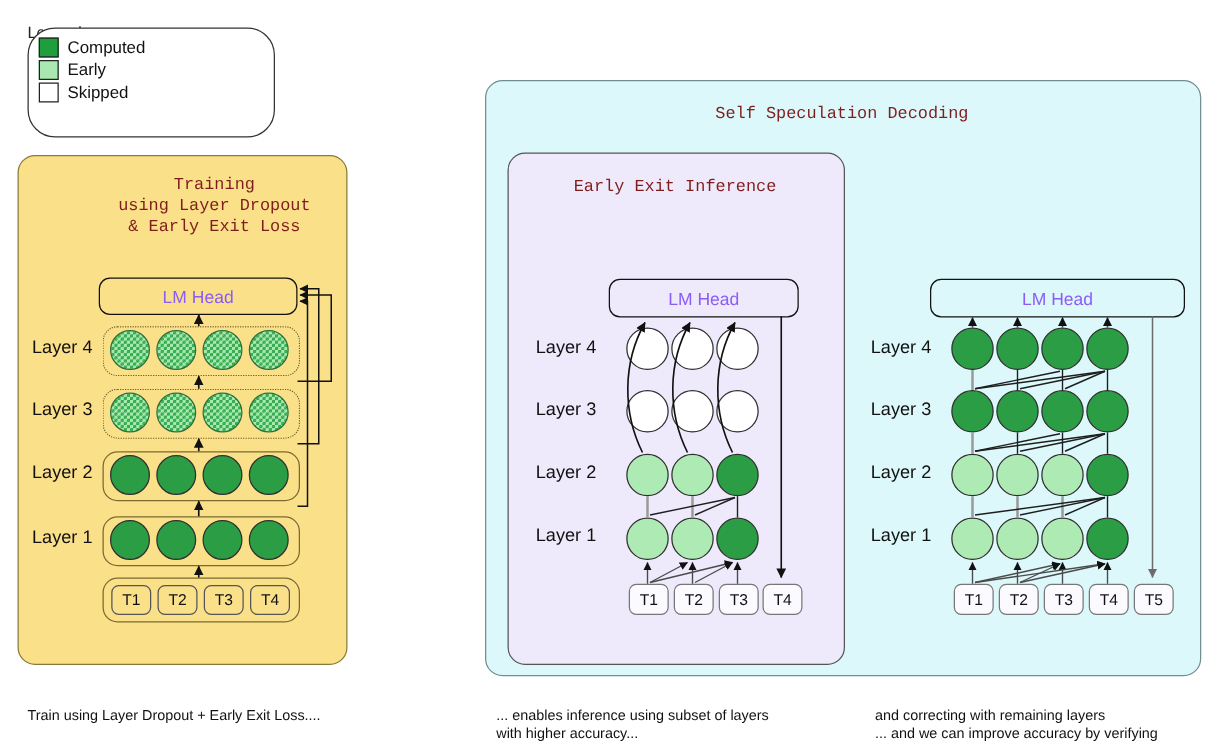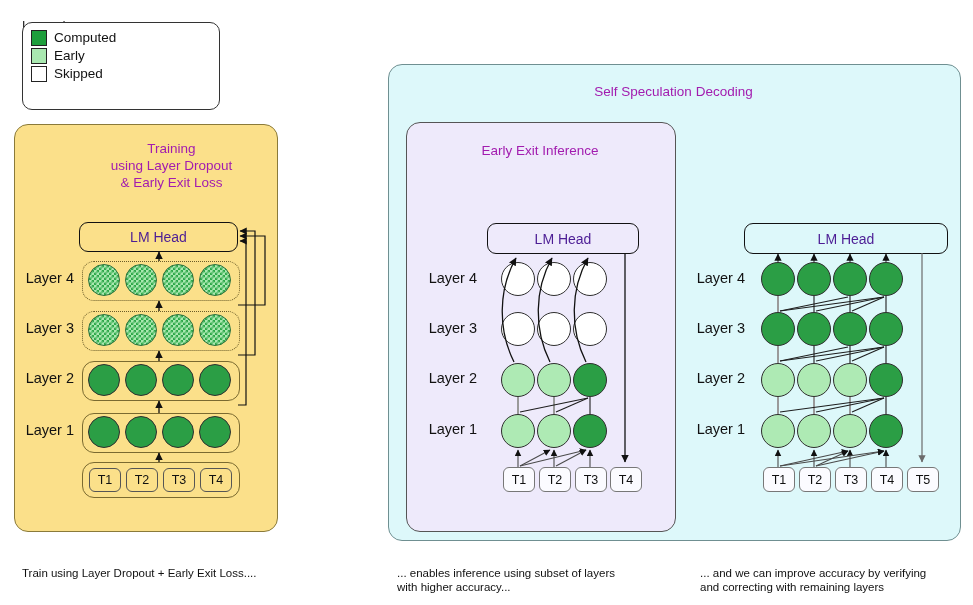--- a/index.html
+++ b/index.html
@@ -10,21 +10,21 @@
     color:#111;
     overflow:hidden;
     position:relative;
   }
   .abs{position:absolute;}
 
   
   #legend-title{left:22px;top:18px;font-size:13px;color:#222;}
   #legend-box{
     left:22px;top:22px;width:196px;height:86px;
-    border:1.2px solid #333;border-radius:10px;background:#fff;
+    border:1.2px solid #333;border-radius:22px;background:#fff;
   }
   .legend-row{display:flex;align-items:center;height:18px;margin-left:8px;}
   .legend-row:first-child{margin-top:6px;}
   .swatch{width:14px;height:14px;border:1.2px solid #222;margin-right:7px;flex:0 0 auto;}
   .sw-computed{background:#1e9e3c;}
   .sw-cached{background:#a9e8b0;}
   .sw-skipped{background:#ffffff;}
   .sw-prob{
     background:#a9e8b0;
     background-image:
@@ -42,33 +42,33 @@
   }
   #ssd-panel{
     left:388px;top:64px;width:571px;height:475px;
     background:#ddf8fa;border:1.2px solid #6f8f91;border-radius:14px;
   }
   #early-exit-panel{
     left:406px;top:122px;width:268px;height:408px;
     background:#eeeafb;border:1.2px solid #555;border-radius:14px;
   }
 
-  .panel-title{font-size:13.5px;text-align:center;color:#a21caf;line-height:17px;}
+  .panel-title{font-size:13.5px;text-align:center;color:#7f1d1d;line-height:17px;font-family:Liberation Mono, monospace;}
   #training-title{left:14px;top:140px;width:315px;}
   #ssd-title{left:388px;top:83px;width:571px;}
   #ee-title{left:406px;top:142px;width:268px;}
 
   
   .layer-label{font-size:14.5px;color:#111;text-align:right;}
 
   
   .lmhead{
     border:1.3px solid #111;border-radius:9px;background:transparent;
     font-size:14px;display:flex;align-items:center;justify-content:center;
-    color:#4c1d95;
+    color:#8b5cf6;
   }
   #lmhead-training{left:79px;top:222px;width:157px;height:28px;}
   #lmhead-ee{left:487px;top:223px;width:150px;height:29px;}
   #lmhead-verify{left:744px;top:223px;width:202px;height:29px;}
 
   
   .layergroup{
     border-radius:12px;
   }
   .lg-solid{border:1.2px solid #7a6a30;background:transparent;}
@@ -349,15 +349,15 @@
     <line x1="922" y1="253" x2="922" y2="462"></line>
   </g>
 </svg>
 
 <div class="abs caption" id="cap-train">Train using Layer Dropout + Early Exit Loss....</div>
 <div class="abs caption" id="cap-ee">
   <div>... enables inference using subset of layers</div>
   <div>with higher accuracy...</div>
 </div>
 <div class="abs caption" id="cap-verify">
+  <div>and correcting with remaining layers</div>
   <div>... and we can improve accuracy by verifying</div>
-  <div>and correcting with remaining layers</div>
 </div>
 
 </body></html>

